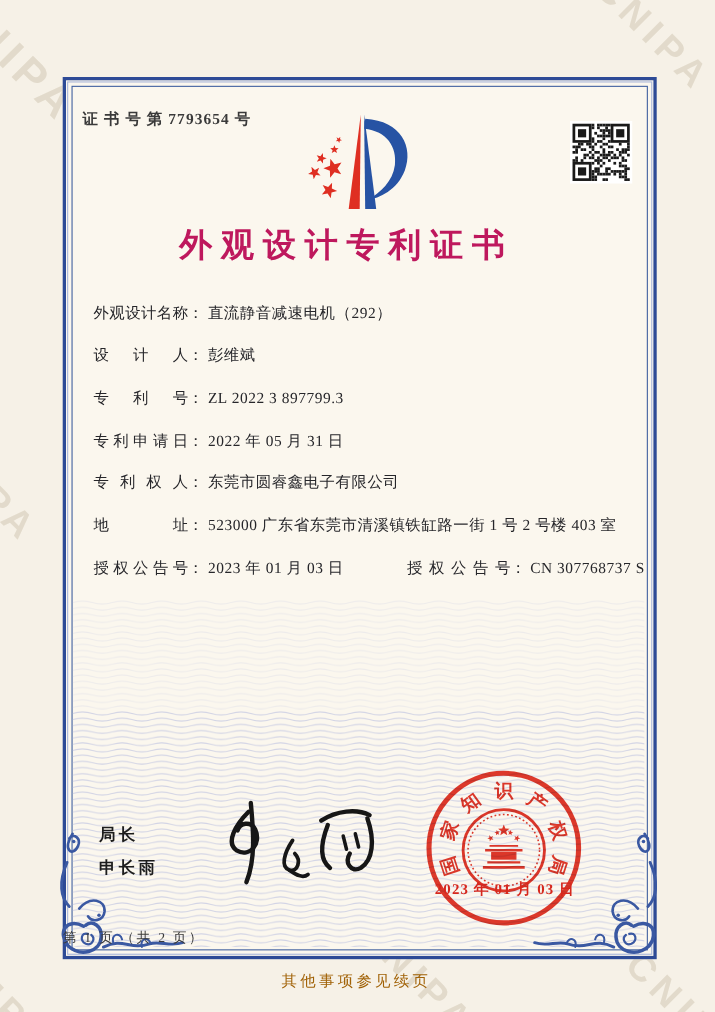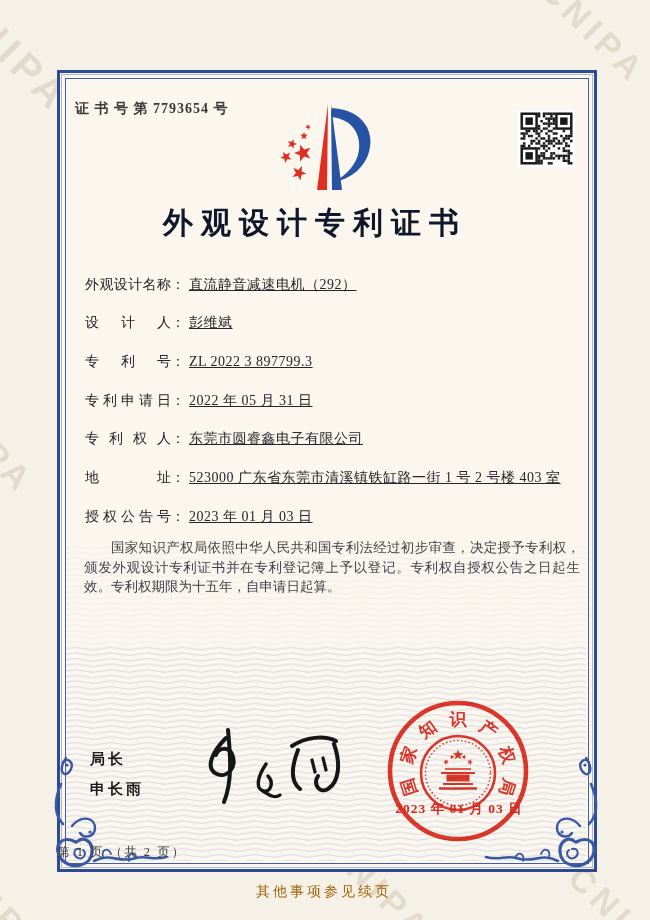--- a/index.html
+++ b/index.html
@@ -21,28 +21,28 @@
   }
   .wm.faint{opacity:.35;}
   
   .frame-outer{left:57px;top:70px;width:534px;height:796px;border:3px solid #2d4a96;background:#fbf7ee;}
   .frame-mid{left:61px;top:74px;width:530px;height:792px;border:1px solid #a9b6da;}
   .frame-inner{left:65px;top:78px;width:522px;height:784px;border:1px solid #41609f;}
   
   .cert-no{left:75px;top:100px;font-size:14px;letter-spacing:1px;color:#3a3a3a;font-weight:bold;}
   .title{
     left:57px;top:203px;width:516px;text-align:center;
-    font-size:30px;font-weight:600;letter-spacing:8px;color:#0f172a;
+    font-size:30px;font-weight:600;letter-spacing:8px;color:#be185d;
   }
   
   .frow{position:absolute;left:85px;font-size:14px;color:#26262a;white-space:nowrap;}
   .lbl{display:inline-block;width:86px;text-align:justify;text-align-last:justify;vertical-align:top;}
   .lbl2{display:inline-block;width:94px;text-align:justify;text-align-last:justify;vertical-align:top;}
   .colon{display:inline-block;margin-right:4px;}
-  .fval{letter-spacing:.5px;text-decoration:underline;}
+  .fval{letter-spacing:.5px;}
   .pair2{position:absolute;left:285px;top:0;}
   
   .body-text{
     left:84px;top:538px;width:496px;
     font-size:13.5px;line-height:19.6px;color:#413f46;
     text-align:justify;
   }
   .body-text p{margin:0;text-indent:2em;}
   
   .signer{left:90px;font-family:"Liberation Sans","DejaVu Sans",sans-serif;
@@ -298,24 +298,26 @@
   <span class="lbl">专利申请日</span><span class="colon">：</span><span class="fval">2022 年 05 月 31 日</span>
 </div>
 <div class="frow" style="top:430px">
   <span class="lbl">专利权人</span><span class="colon">：</span><span class="fval">东莞市圆睿鑫电子有限公司</span>
 </div>
 <div class="frow" style="top:469px">
   <span class="lbl">地址</span><span class="colon">：</span><span class="fval">523000 广东省东莞市清溪镇铁缸路一街 1 号 2 号楼 403 室</span>
 </div>
 <div class="frow" style="top:508px;width:500px">
   <span class="lbl">授权公告号</span><span class="colon">：</span><span class="fval">2023 年 01 月 03 日</span>
+  <span class="pair2">
+    <span class="lbl2">授权公告号</span><span class="colon">：</span><span class="fval">CN 307768737 S</span>
+  </span>
 </div>
 
 <div class="abs body-text">
-  <p>国家知识产权局依照中华人民共和国专利法经过初步审查，决定授予专利权，颁发外观设计专利证书并在专利登记簿上予以登记。专利权自授权公告之日起生效。专利权期限为十五年，自申请日起算。</p>
 </div>
 
 <svg class="abs" style="left:385px;top:698px;mix-blend-mode:multiply" width="146" height="146" viewBox="-73 -73 146 146">
   <circle cx="0" cy="0" r="68" fill="none" stroke="#df2f22" stroke-width="4.6" opacity="0.95"></circle>
   <g id="seal-chars" fill="#df2f22" font-size="17" font-weight="700" font-family="'Liberation Serif',serif" opacity="0.95">
       <text transform="rotate(-108)" y="-46" text-anchor="middle">国</text>
       <text transform="rotate(-72)" y="-46" text-anchor="middle">家</text>
       <text transform="rotate(-36)" y="-46" text-anchor="middle">知</text>
       <text transform="rotate(0)" y="-46" text-anchor="middle">识</text>
       <text transform="rotate(36)" y="-46" text-anchor="middle">产</text>

